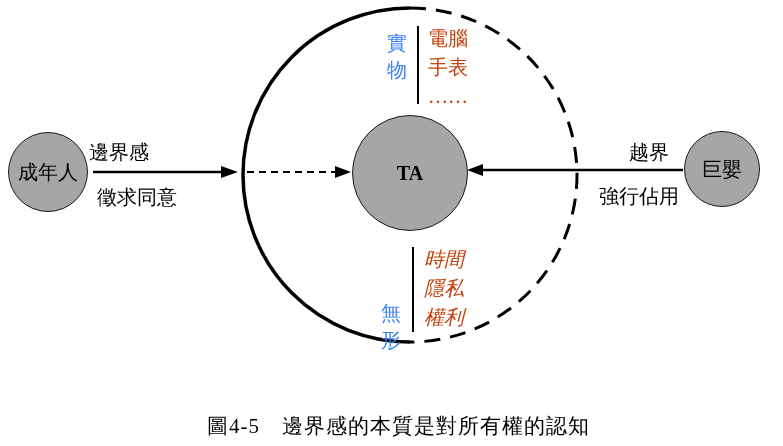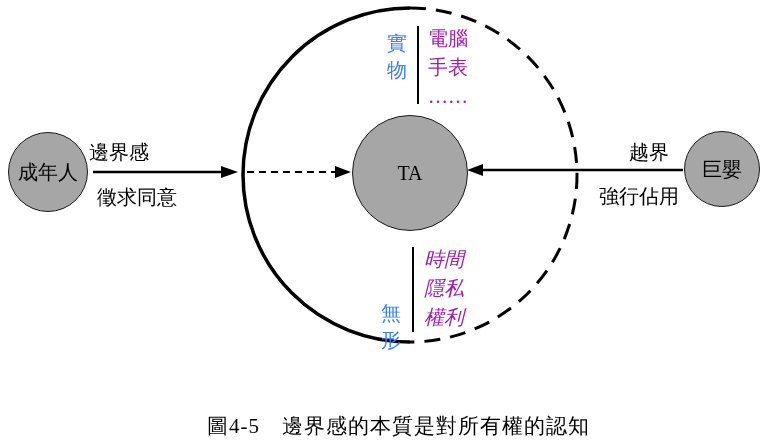--- a/index.html
+++ b/index.html
@@ -30,40 +30,40 @@
     display: flex;
     flex-direction: column;
     align-items: center;
     justify-content: center;
     color: #000;
     box-sizing: border-box;
     text-align: center;
   }
   .node-adult   { left: 8px;   top: 132px; width: 80px;  height: 80px;  font-size: 20px; }
   .node-baby    { left: 684px; top: 131px; width: 76px;  height: 76px;  font-size: 20px; }
-  .node-center  { left: 352px; top: 115px; width: 116px; height: 116px; font-size: 20px; line-height: 1.35; }
+  .node-center  { left: 352px; top: 115px; width: 116px; height: 116px; font-size: 20px; line-height: 1.35; font-weight: bold; }
   .lbl {
     position: absolute;
     font-size: 20px;
     color: #000;
     white-space: nowrap;
   }
   .vertical-cat {
     position: absolute;
     width: 22px;
     font-size: 20px;
     line-height: 27px;
     word-break: break-all;
     text-align: center;
     color: #3b82f6;
   }
   .item-list {
     position: absolute;
     font-size: 20px;
-    color: #a21caf;
+    color: #c2410c;
   }
   .item-list div { line-height: 29px; white-space: nowrap; }
   .caption {
     position: absolute;
     left: 0;
     top: 412px;
     width: 783px;
     text-align: center;
     font-size: 21px;
     color: #000;

